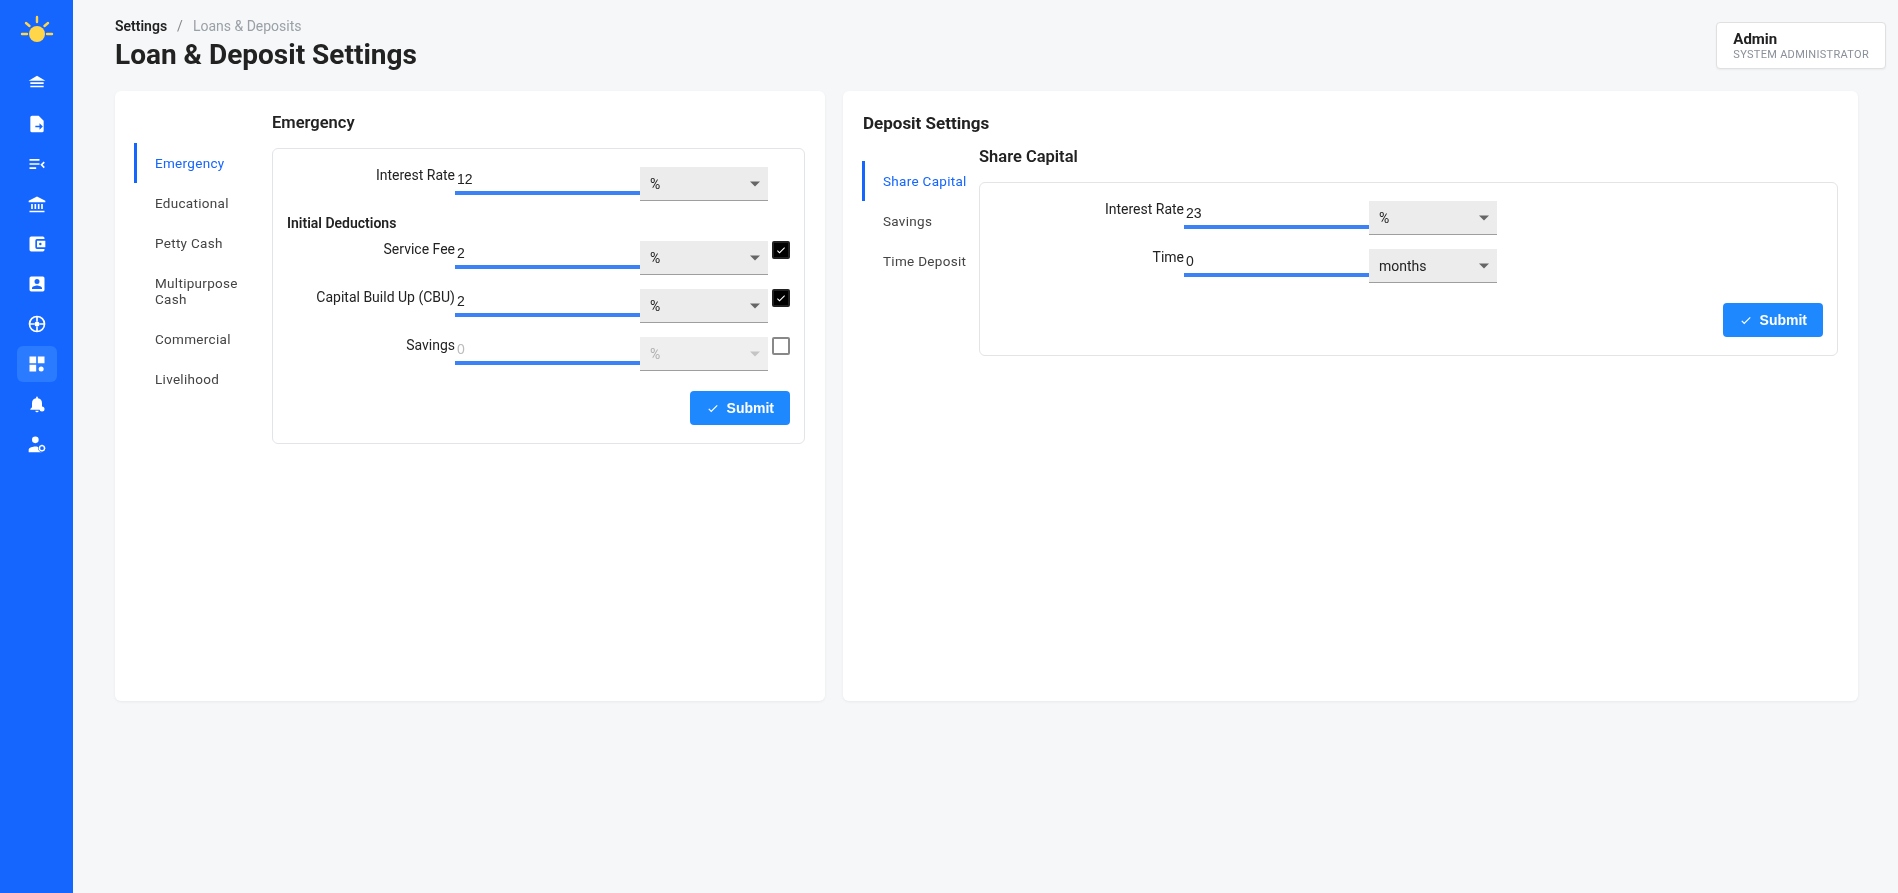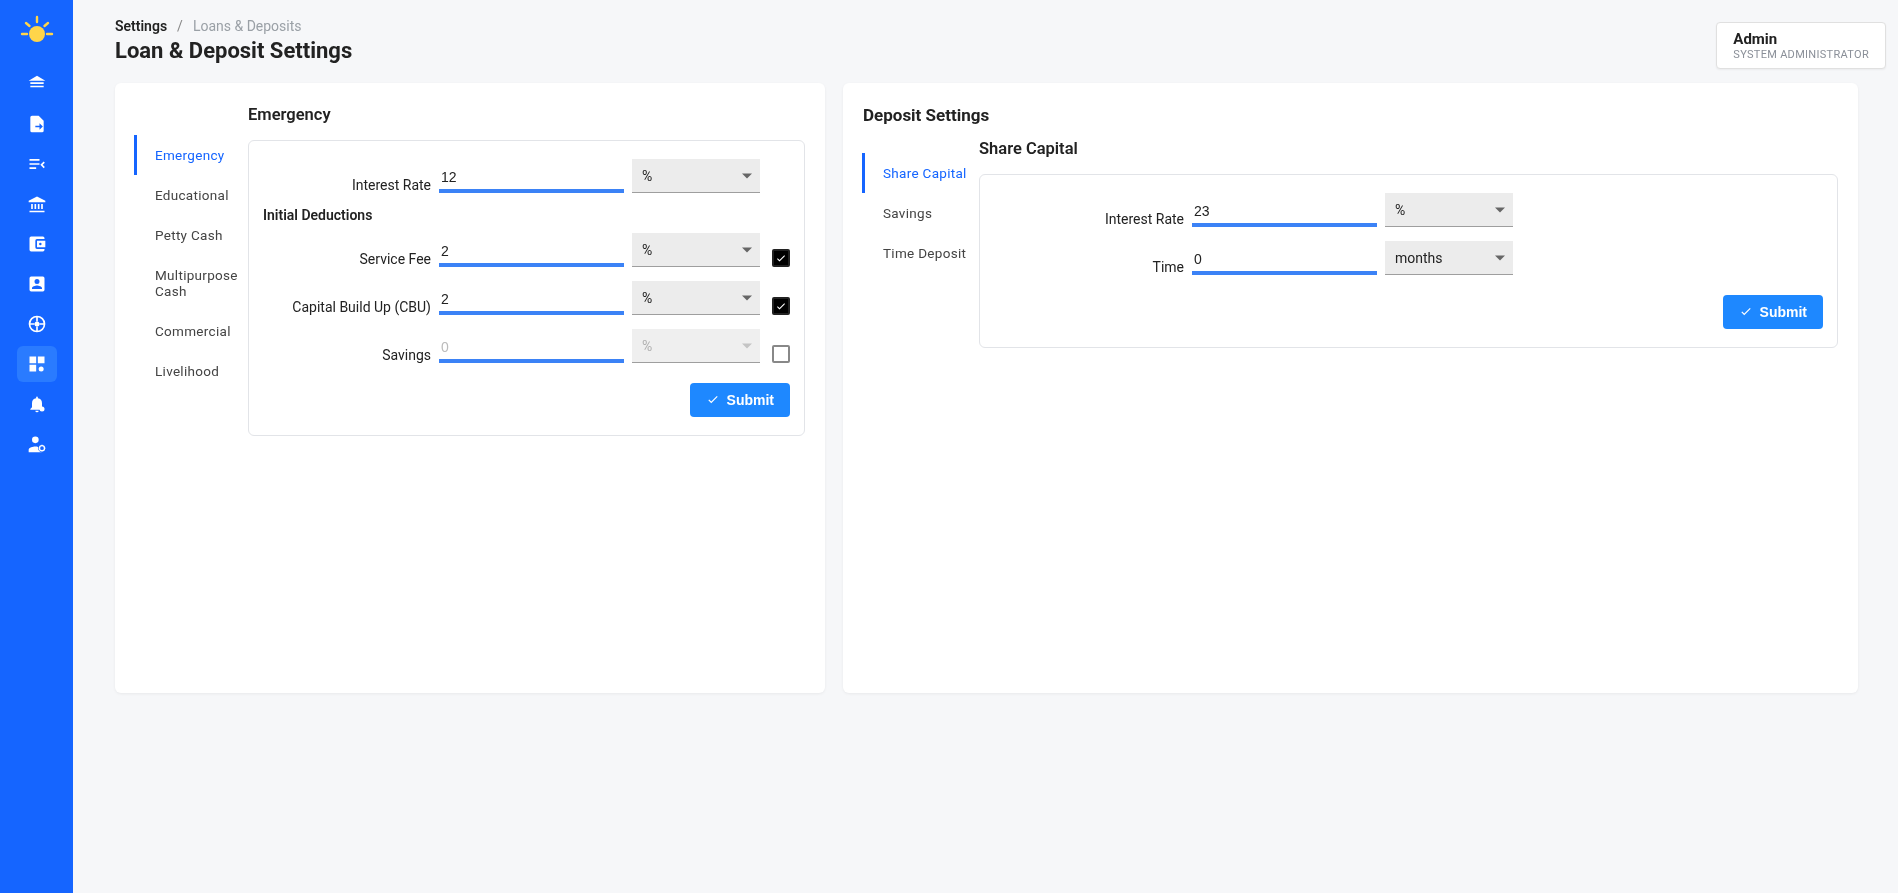--- a/index.html
+++ b/index.html
@@ -63,21 +63,21 @@
   color: #222;
 }
 .breadcrumb .sep {
   color: #888;
 }
 .breadcrumb .current {
   color: #9aa0a6;
   font-weight: 400;
 }
 .page-title {
-  font-size: 22px;
+  font-size: 28px;
   font-weight: 700;
   margin-bottom: 20px;
 }
 .user-card {
   position: absolute;
   top: 6px;
   right: 12px;
   background: #fff;
   border: 1px solid #e0e0e0;
   border-radius: 4px;
@@ -156,23 +156,22 @@
   padding: 18px 14px 18px 14px;
   margin-top: 16px;
 }
 .sub-heading {
   font-size: 14px;
   font-weight: 600;
   margin: 10px 0 10px 0;
 }
 .form-row {
   display: flex;
-  align-items: flex-end;
+  align-items: flex-start;
   margin-bottom: 14px;
-  gap: 8px;
 }
 .form-row .label {
   width: 168px;
   text-align: right;
   font-size: 14px;
   color: #222;
 }
 .deposit .form-row .label {
   width: 190px;
 }
@@ -249,21 +248,21 @@
 }
 .submit-btn {
   background: #1e88ff;
   color: #fff;
   border: none;
   border-radius: 4px;
   padding: 9px 16px;
   font-size: 14px;
   font-weight: 600;
   display: inline-flex;
-  align-items: flex-start;
+  align-items: center;
   gap: 7px;
   cursor: pointer;
 }
 .submit-btn svg { display:block; }
 </style>
 </head>
 <body>
 
 <div class="app">
   <aside class="sidebar">

